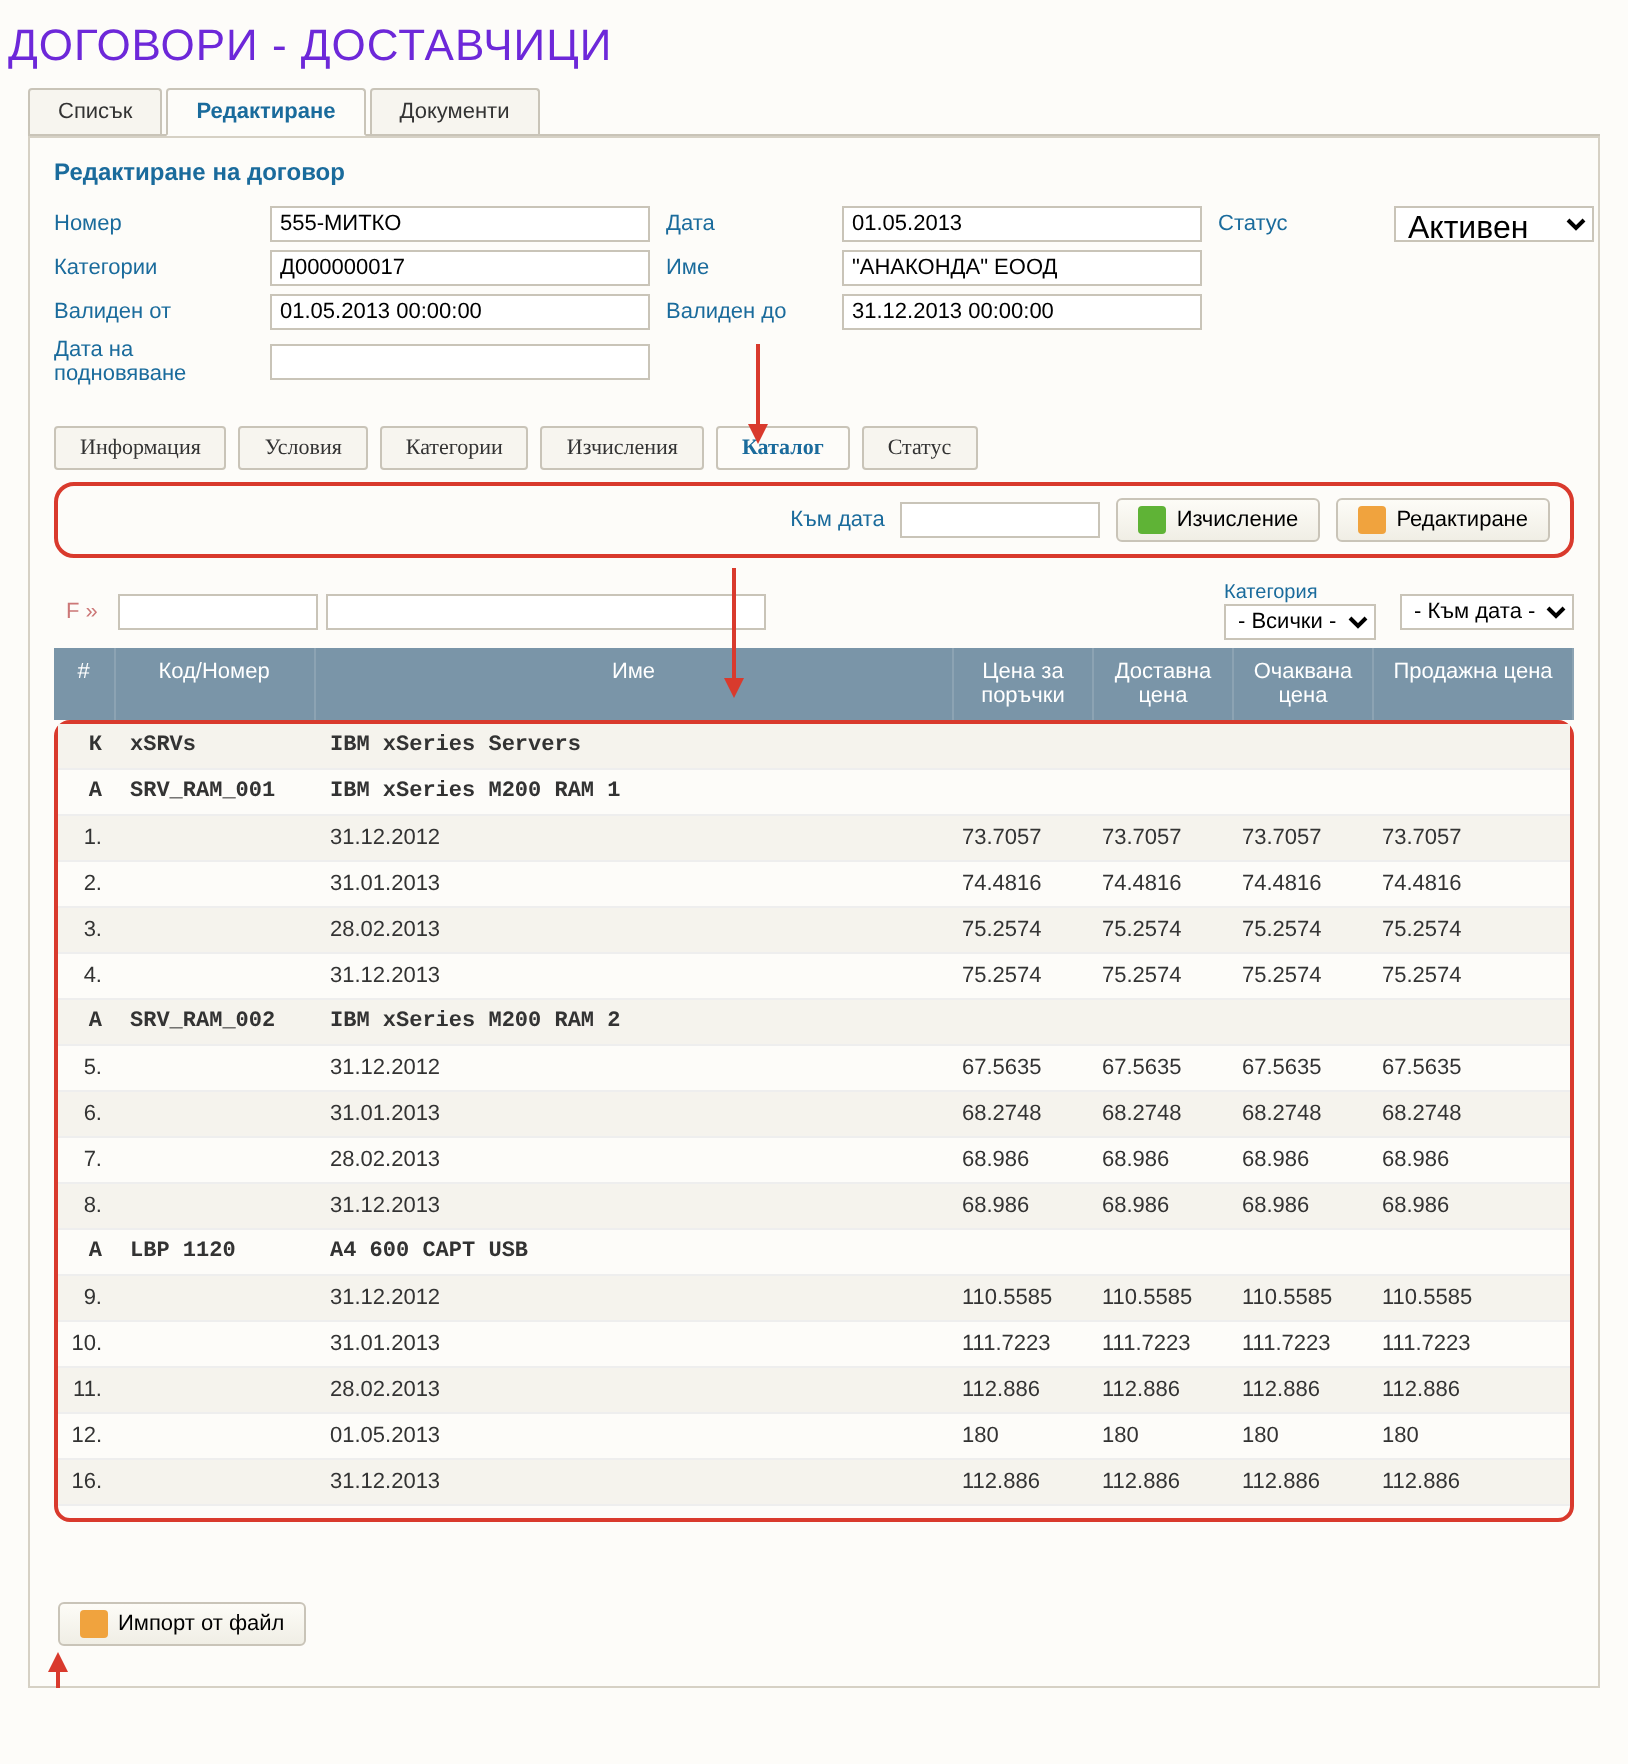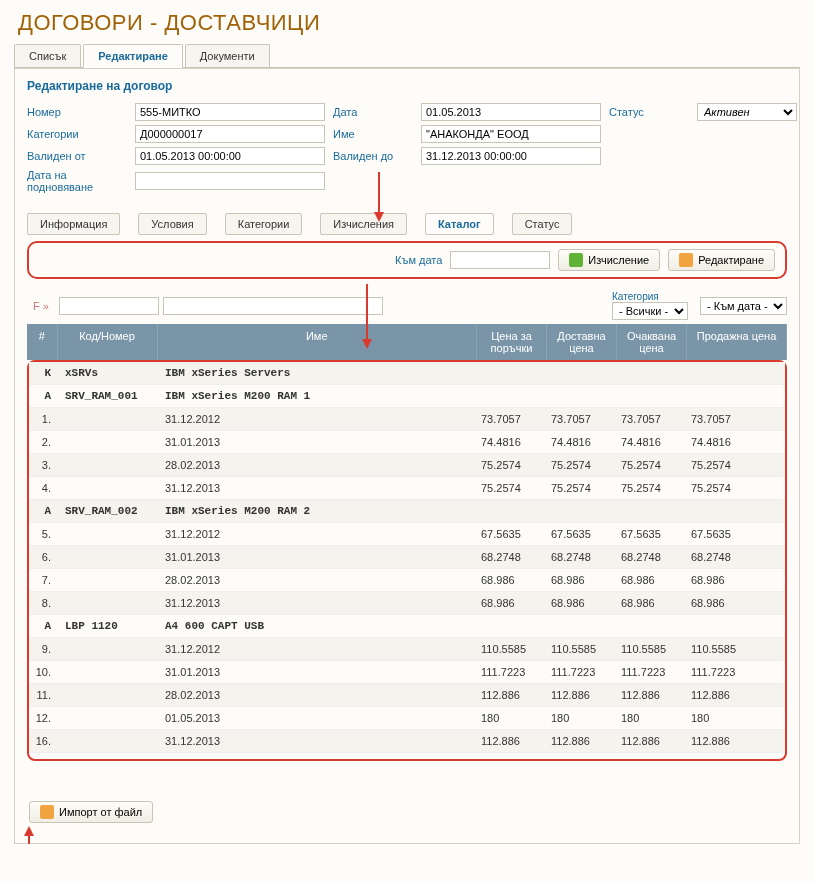--- a/index.html
+++ b/index.html
@@ -1,27 +1,27 @@
 <!DOCTYPE html>
 <html><head>
 <meta charset="utf-8">
 <style>
 * { box-sizing: border-box; margin: 0; padding: 0; }
 body { font-family: Tahoma, Arial, sans-serif; font-size: 11px; background: #fdfcf9; color: #333; width: 814px; }
-.page-title { color: #a16207; font-size: 22px; font-weight: normal; padding: 10px 18px 8px; letter-spacing: 0.5px; }
+.page-title { color: #6d28d9; font-size: 22px; font-weight: normal; padding: 10px 4px 8px; letter-spacing: 0.5px; }
 .main-tabs { display: flex; border-bottom: 1px solid #c9c4b8; margin: 0 14px; gap: 2px; }
 .main-tab { padding: 5px 14px; border: 1px solid #c9c4b8; border-bottom: none; background: #f7f5ef; cursor: pointer; font-size: 11px; border-radius: 2px 2px 0 0; }
 .main-tab.active { color: #1a6b9c; font-weight: bold; background: #fdfcf9; border-bottom: 1px solid #fdfcf9; margin-bottom: -1px; }
 .content { border: 1px solid #d6d1c5; margin: 0 14px; padding: 10px 12px 20px; background: #fdfcf9; }
 .section-title { color: #1a6b9c; font-weight: bold; font-size: 12px; margin-bottom: 10px; }
 .form-grid { display: grid; grid-template-columns: 100px 190px 80px 180px 80px 100px; gap: 4px 8px; align-items: center; margin-bottom: 20px; }
 .form-label { color: #1a6b9c; font-size: 11px; }
 .form-input { border: 1px solid #c9c4b8; padding: 2px 4px; font-size: 11px; height: 18px; width: 100%; background: #fff; }
-.form-select { border: 1px solid #c9c4b8; padding: 1px 2px; font-size: 11px; height: 18px; background: #fff; font-style: italic; }
-.sub-tabs { display: flex; gap: 18px; margin-bottom: 6px; }
+.form-select { border: 1px solid #c9c4b8; padding: 1px 2px; font-size: 16px; height: 18px; background: #fff; }
+.sub-tabs { display: flex; gap: 6px; margin-bottom: 6px; font-family: Liberation Serif, serif; }
 .sub-tab { padding: 4px 12px; border: 1px solid #c9c4b8; border-radius: 2px; background: #f7f5ef; cursor: pointer; font-size: 11px; }
 .sub-tab.active { color: #1a6b9c; font-weight: bold; background: #fdfcf9; }
 .toolbar-box { border: 2px solid #d93a2d; border-radius: 10px; padding: 6px 10px; display: flex; align-items: center; justify-content: flex-end; gap: 8px; margin-bottom: 8px; }
 .toolbar-label { color: #1a6b9c; }
 .toolbar-input { border: 1px solid #c9c4b8; width: 100px; height: 18px; padding: 2px 4px; }
 .btn { display: inline-flex; align-items: center; gap: 5px; border: 1px solid #c9c4b8; border-radius: 3px; padding: 3px 10px; background: linear-gradient(#fdfcf7,#f0eee5); cursor: pointer; font-size: 11px; justify-content: flex-end; }
 .btn-icon { width: 14px; height: 14px; display: inline-block; }
 .icon-green { background: #5fb336; border-radius: 2px; }
 .icon-orange { background: #f0a33e; border-radius: 2px; }
 .filter-row { display: flex; align-items: center; gap: 4px; margin-bottom: 0; padding: 4px 0; }

